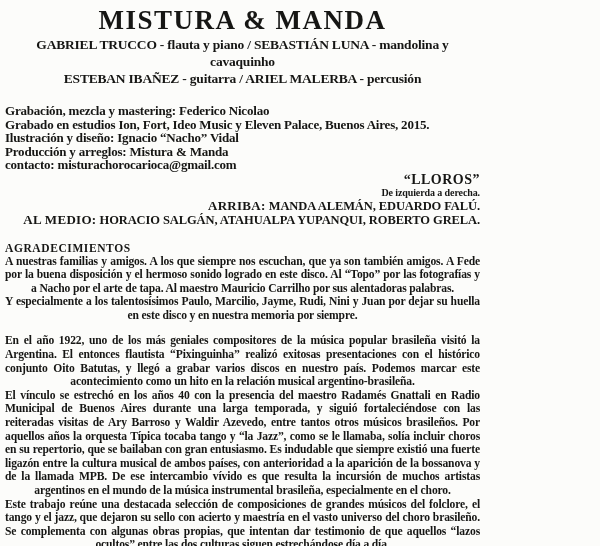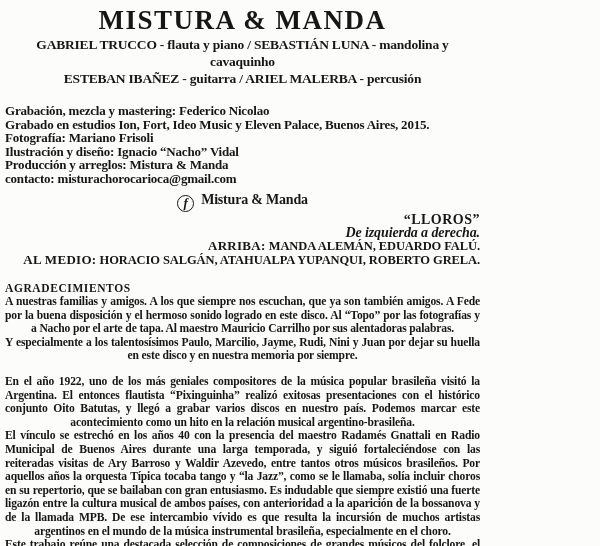--- a/index.html
+++ b/index.html
@@ -35,21 +35,21 @@
     line-height: 14px;
     font-size: 13px;
     text-align: center;
     vertical-align: -3px;
     margin-right: 7px;
     font-style: italic;
   }
 
   .photo-caption { text-align: right; line-height: 13px; letter-spacing: -0.1px; margin-top: 1px; }
   .photo-caption .cap-title { font-size: 14px; letter-spacing: 0.5px; }
-  .photo-caption .cap-sub { font-size: 14px; font-style: italic; }
+  .photo-caption .cap-sub { font-size: 10px; }
   .photo-caption .cap-row { font-size: 12.5px; }
   .photo-caption .pos { font-size: 13px; letter-spacing: 0.3px; }
 
   .ack-heading { text-align: left; font-size: 11.5px; letter-spacing: 0.6px; margin-top: 15px; }
   .para {
     font-size: 11.6px;
     line-height: 13.6px;
     letter-spacing: -0.15px;
     text-align: justify;
     text-align-last: center;
@@ -66,29 +66,25 @@
   <h1 class="album-title">MISTURA &amp; MANDA</h1>
 
   <div class="musicians">
     <div>GABRIEL TRUCCO - flauta y piano  /  SEBASTIÁN LUNA - mandolina y cavaquinho</div>
     <div>ESTEBAN IBAÑEZ - guitarra  /  ARIEL MALERBA - percusión</div>
   </div>
 
   <div class="production">
     <div>Grabación, mezcla y mastering: Federico Nicolao</div>
     <div>Grabado en estudios Ion, Fort, Ideo Music y Eleven Palace, Buenos Aires, 2015.</div>
-    <div>Fotografía: Mariano Frisoli</div>
     <div>Ilustración y diseño: Ignacio “Nacho” Vidal</div>
     <div>Producción y arreglos: Mistura &amp; Manda</div>
     <div>contacto: misturachorocarioca@gmail.com</div>
   </div>
 
-  <div class="social-line">
-    <span class="fb-icon">f</span><span>Mistura &amp; Manda</span>
-  </div>
 
   <div class="photo-caption">
     <div class="cap-title">“LLOROS”</div>
     <div class="cap-sub">De izquierda a derecha.</div>
     <div class="cap-row">
       <span class="pos">ARRIBA:</span>
       <span>MANDA ALEMÁN, EDUARDO FALÚ.</span>
     </div>
     <div class="cap-row">
       <span class="pos">AL MEDIO:</span>

